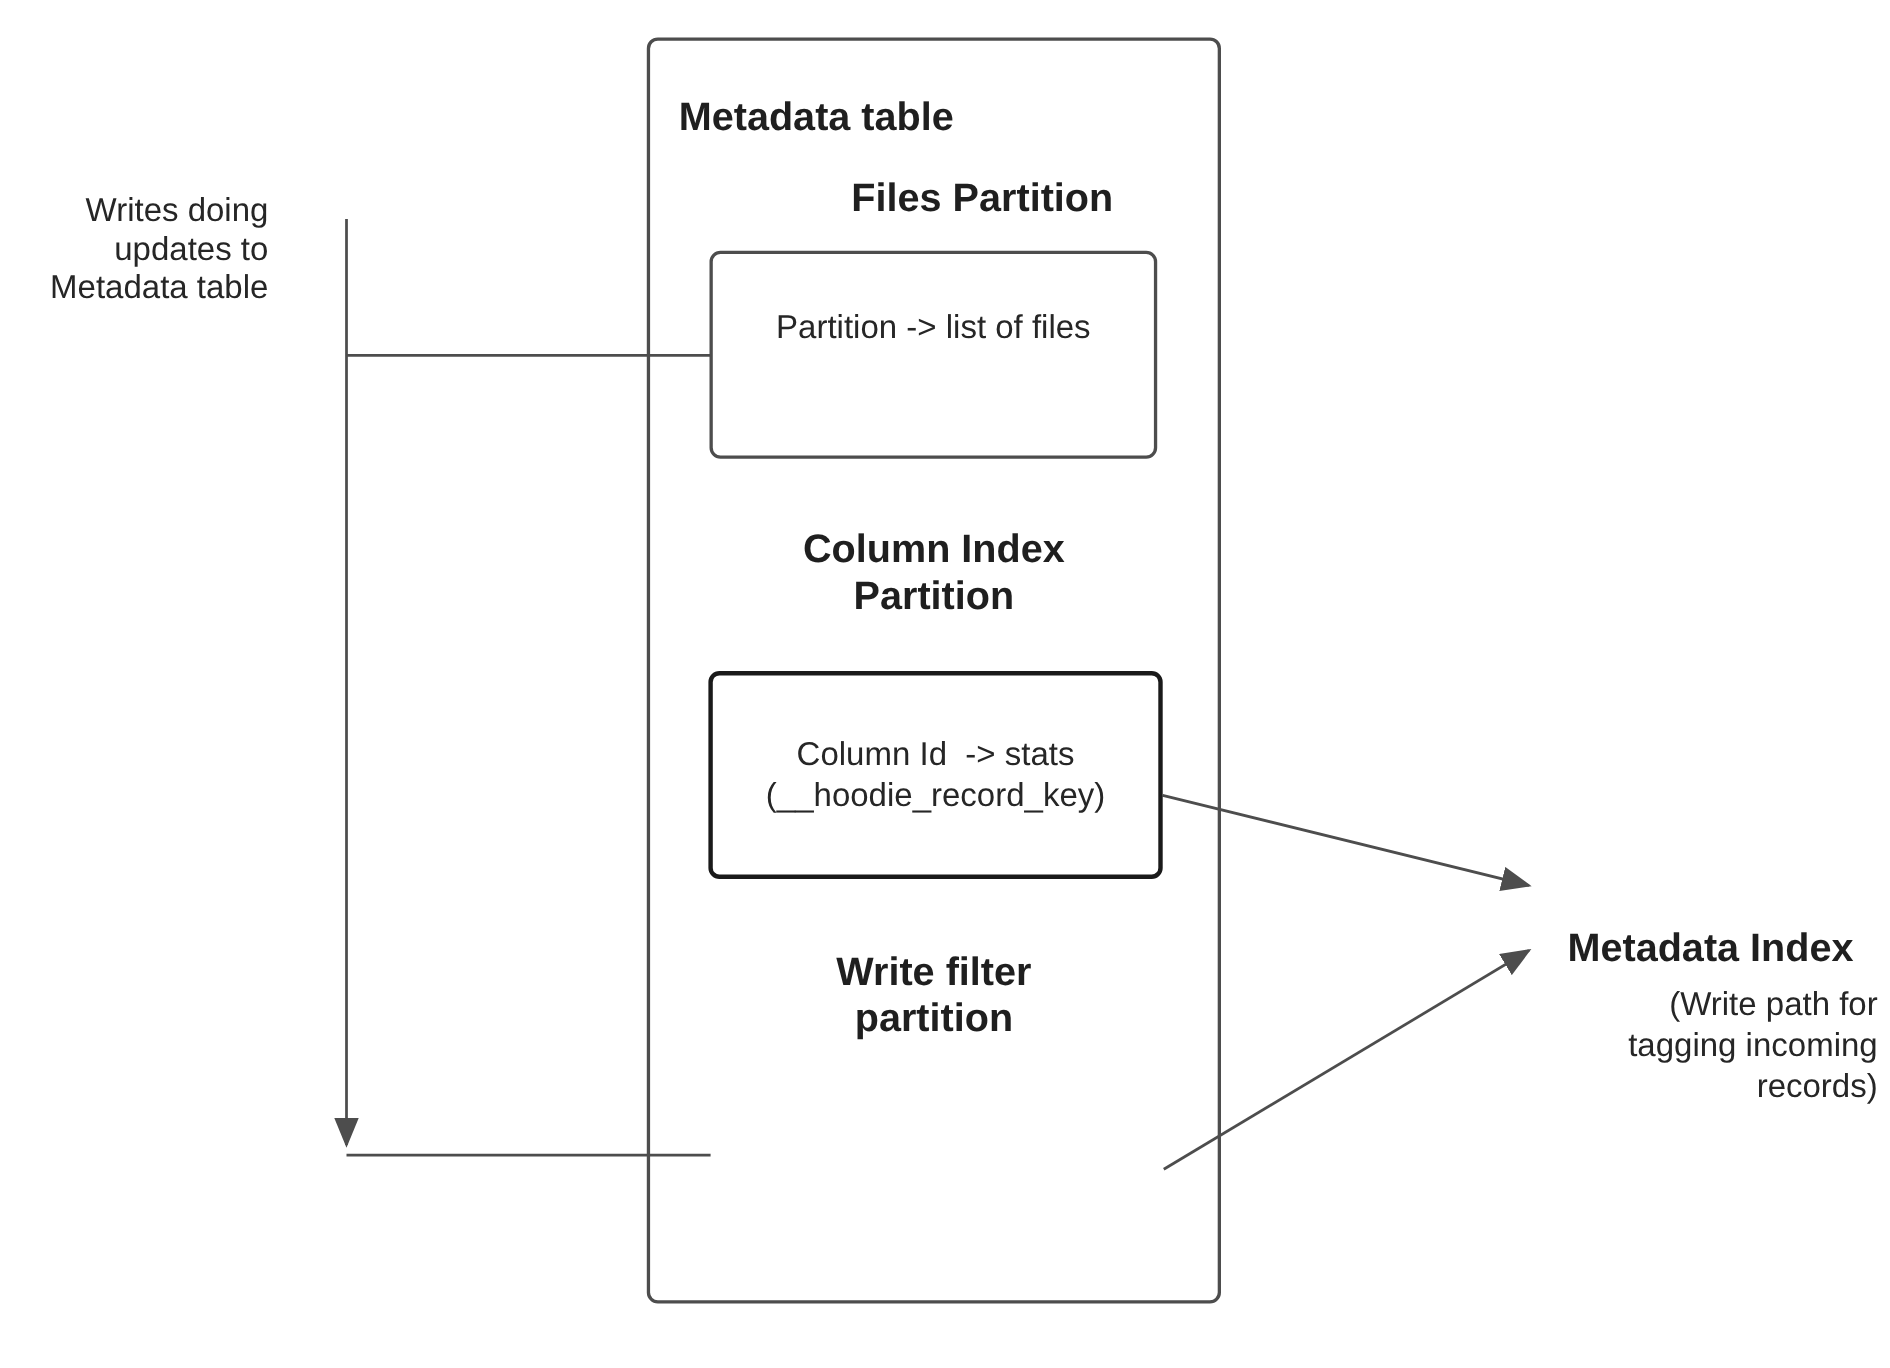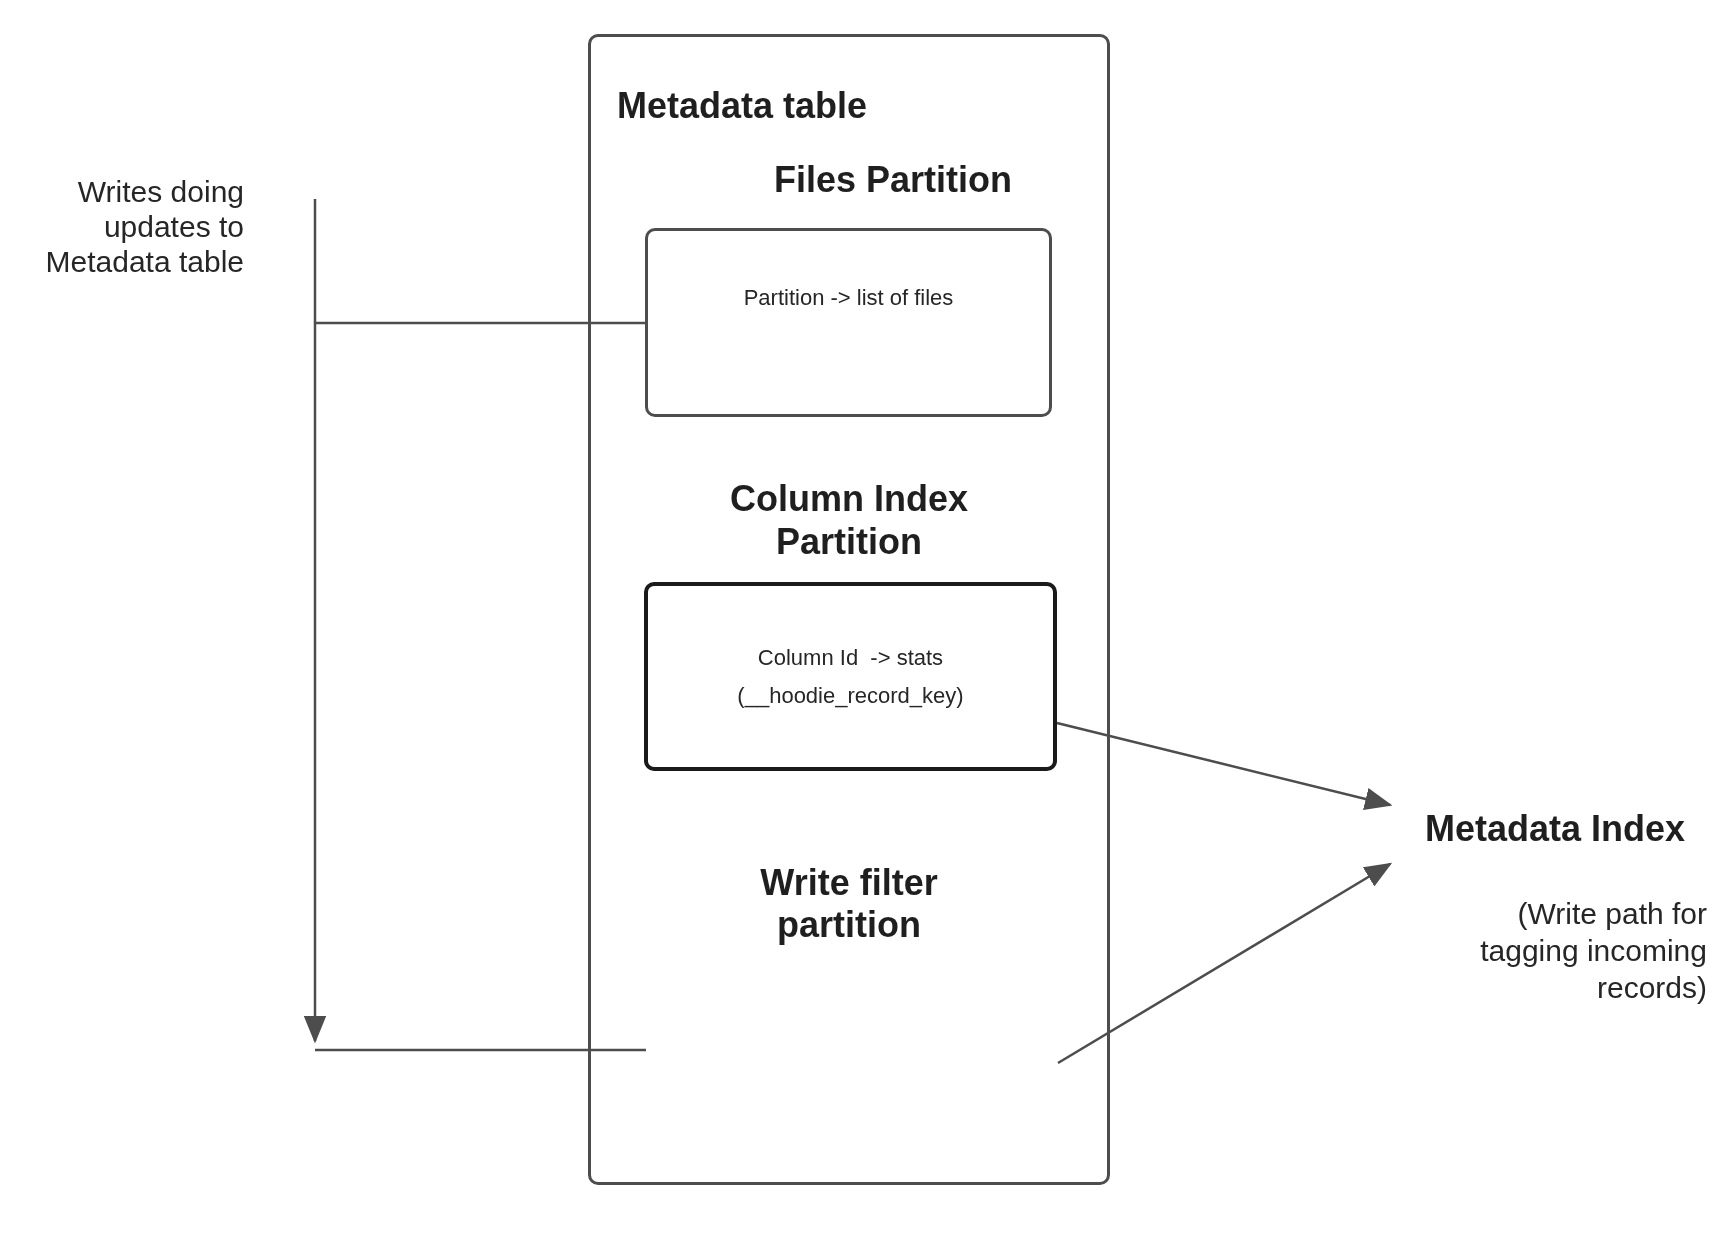--- a/index.html
+++ b/index.html
@@ -46,23 +46,24 @@
     position: absolute;
     border: 3px solid var(--line, #4d4d4d);
     border-radius: 10px;
     background: var(--bg, #ffffff);
     display: flex;
     align-items: center;
     justify-content: center;
   }
   .inner-box.strong {
     border: 4px solid var(--strong, #1a1a1a);
+    margin-top: 28px;
   }
   .box-label {
-    font-size: 22px;
+    font-size: 30px;
     line-height: 38px;
     color: var(--text, #262626);
   }
 
   .diagram-title {
     position: absolute;
     left: 26px; top: 47px;
     font-size: 36px;
     line-height: 44px;
     font-weight: bold;
@@ -82,21 +83,21 @@
     position: absolute;
     left: 4px; top: 174px;
     width: 240px;
     font-size: 30px;
     line-height: 35px;
     text-align: right;
   }
 
   .index-title {
     position: absolute;
-    left: 1395px; top: 807px;
+    left: 1395px; top: 840px;
     width: 320px;
     font-size: 36px;
     line-height: 44px;
     font-weight: bold;
     text-align: center;
     color: var(--heading, #1f1f1f);
   }
   .index-subtitle {
     position: absolute;
     left: 1407px; top: 895px;

